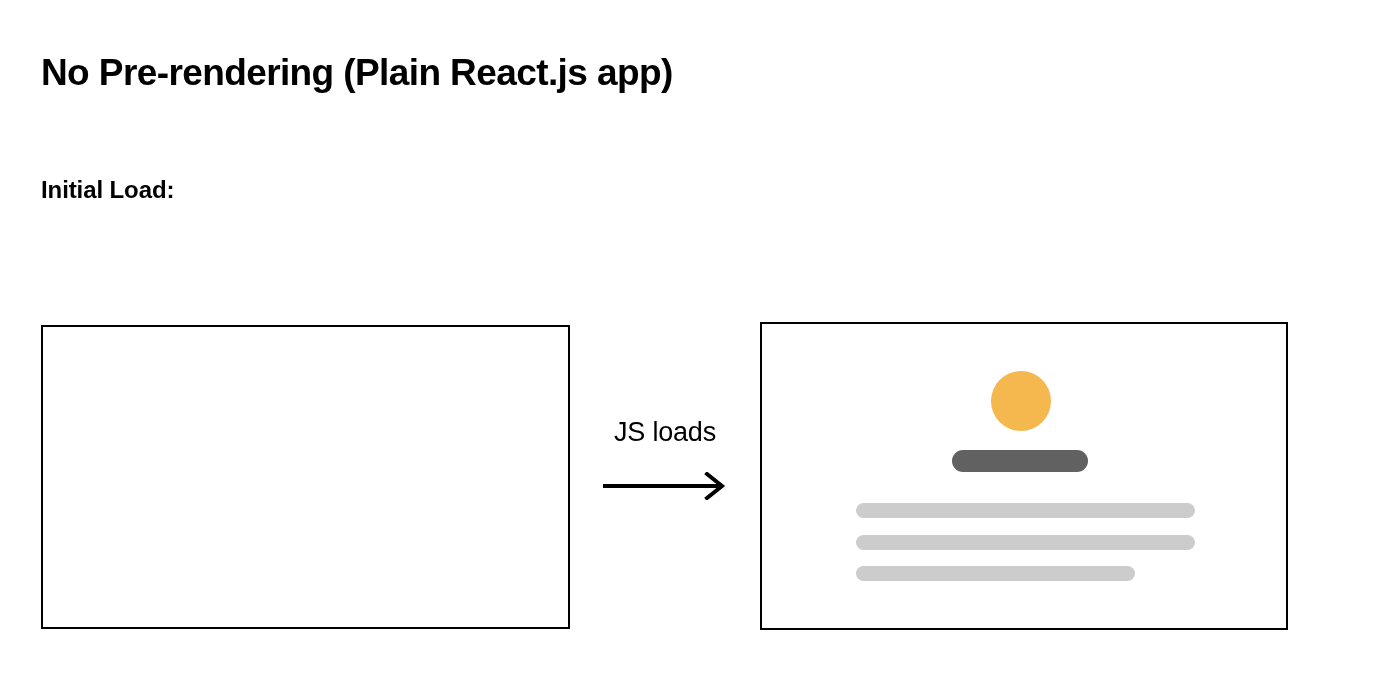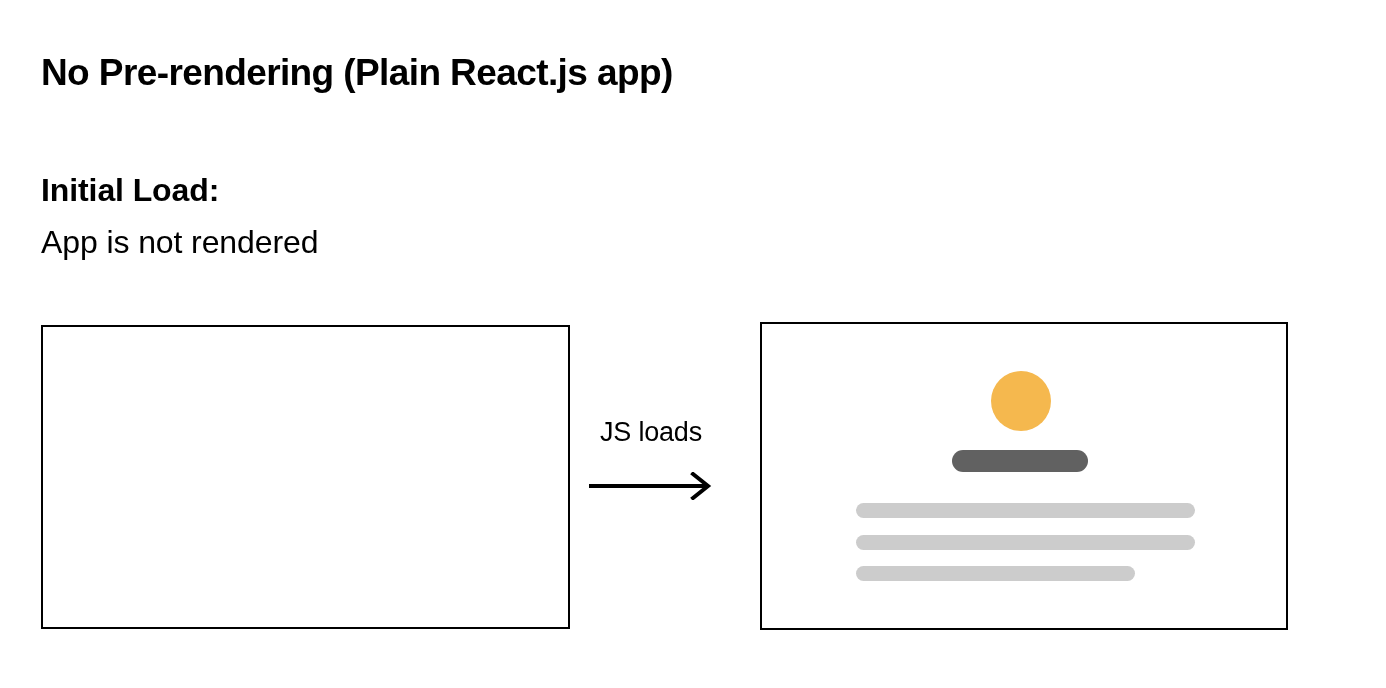--- a/index.html
+++ b/index.html
@@ -25,21 +25,21 @@
     font-size: 37px;
     font-weight: 700;
     letter-spacing: -0.6px;
     line-height: 46px;
     white-space: nowrap;
   }
 
   
   .caption {
     position: absolute;
-    font-size: 32px;
+    font-size: 24px;
     line-height: 52px;
     font-weight: 400;
     letter-spacing: -0.1px;
   }
   .caption .lead {
     font-weight: 700;
   }
   #caption-left {
     left: 41px;
     top: 164px;
@@ -96,21 +96,21 @@
     height: 15px;
     border-radius: 8px;
   }
   .skeleton-line.l1 { left: 94px;  top: 179px; width: 339px; }
   .skeleton-line.l2 { left: 94px;  top: 211px; width: 339px; }
   .skeleton-line.l3 { left: 94px;  top: 242px; width: 279px; }
 
   
   #transition {
     position: absolute;
-    left: 584px;
+    left: 598px;
     top: 414px;
     width: 134px;
     text-align: center;
   }
   #transition-label {
     font-size: 27px;
     line-height: 36px;
     letter-spacing: -0.2px;
     white-space: nowrap;
   }
@@ -121,21 +121,20 @@
 </style>
 </head>
 <body>
 
 <div id="page-title">No Pre-rendering (Plain React.js app)</div>
 
 <div id="caption-left" class="caption">
   <span class="caption-line">
     <span class="lead">Initial Load:</span><span></span>
   </span>
-  <span class="caption-line">App is not rendered</span>
 </div>
 
 <div id="caption-right" class="caption">
 </div>
 
 <div id="frame-initial" class="frame" style="border-color: rgb(0, 0, 0);"></div>
 
 <div id="frame-hydrated" class="frame" style="border-color: rgb(0, 0, 0);">
   <div class="skeleton-avatar" style="background: rgb(245, 184, 78); width: 60px; height: 60px;"></div>
   <div class="skeleton-title-bar" style="background: rgb(97, 97, 97); width: 136px; height: 22px;"></div>

